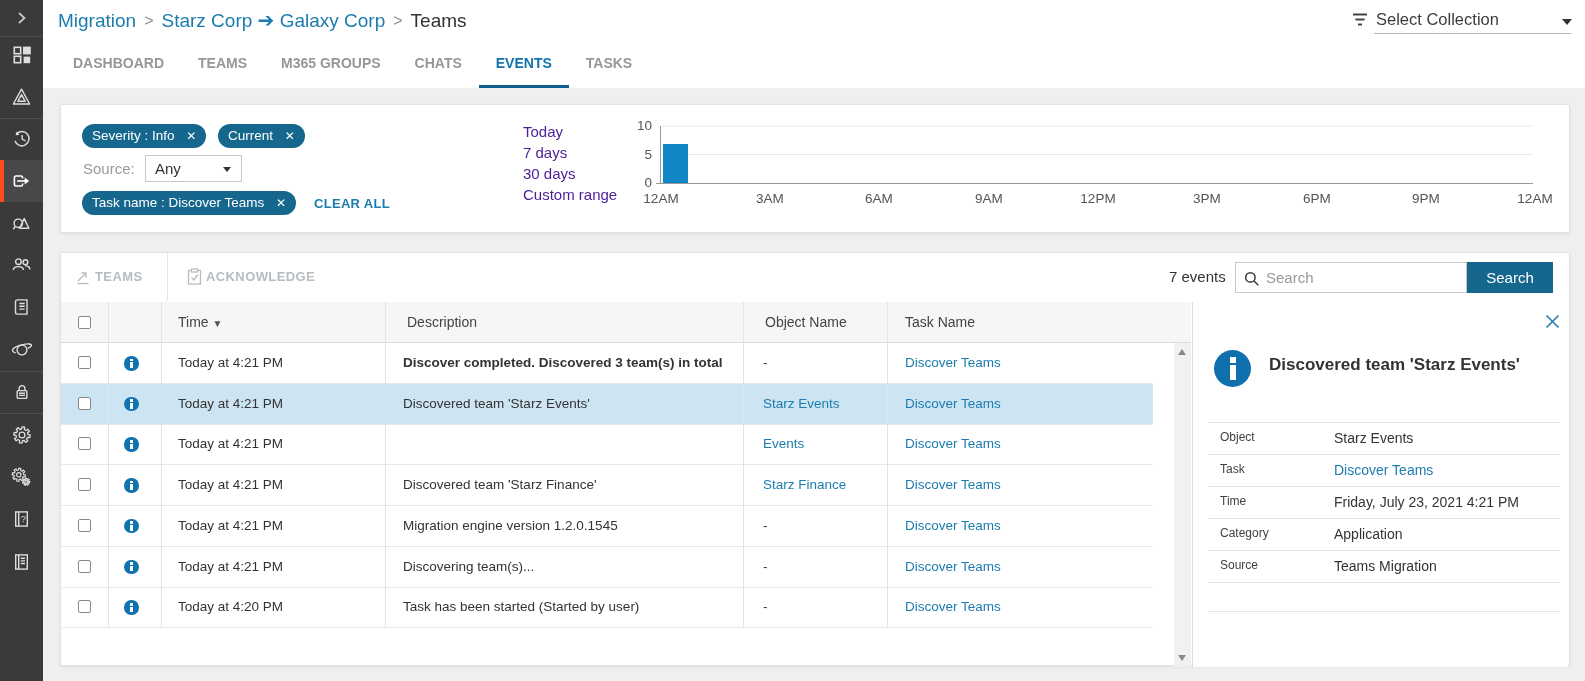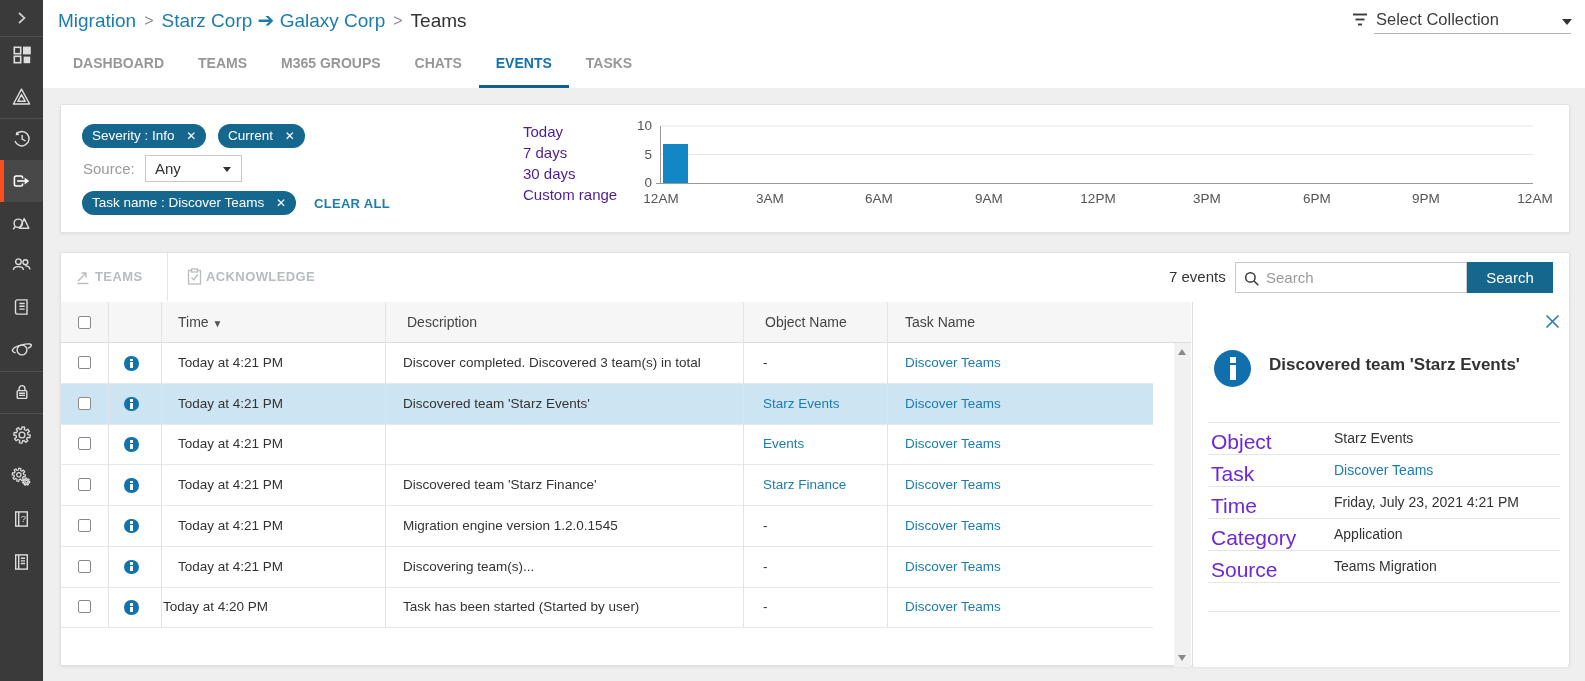--- a/index.html
+++ b/index.html
@@ -65,21 +65,21 @@
 .sarrow { position:absolute; left:4px; width:0; height:0; border-left:4.5px solid transparent; border-right:4.5px solid transparent; }
 
 
 #dpanel { position:absolute; left:1131px; top:49px; width:376px; height:365px; background:#fff; border-left:1px solid #ddd; }
 
 #dicon { position:absolute; left:21px; top:48px; width:37px; height:37px; border-radius:50%; background:#1070ad; }
 #dicon::before { content:""; position:absolute; left:15.5px; top:6.5px; width:6px; height:6px; background:#fff; }
 #dicon::after { content:""; position:absolute; left:15.5px; top:15px; width:6px; height:14.5px; background:#fff; }
 #dtitle { position:absolute; left:76px; top:53px; font-size:17px; font-weight:bold; color:#333; }
 .drow { position:absolute; left:15px; width:352px; height:32px; border-top:1px solid #e5e5e5; }
-.dlbl { position:absolute; left:3px; top:7px; font-size:21px; color:#6d28d9; }
+.dlbl { position:absolute; left:12px; top:7px; font-size:12px; color:#404040; }
 .dval { position:absolute; left:126px; top:7px; font-size:14px; color:#333; }
 .dval a { color:#1c7cae; text-decoration:none; }
 </style>
 </head>
 <body>
 
 <div id="sidebar">
   <div style="position:absolute;left:0;top:36px;width:43px;border-top:1px solid #4f4f4f;"></div>
   <div style="position:absolute;left:0;top:118px;width:43px;border-top:1px solid #4f4f4f;"></div>
   <div style="position:absolute;left:0;top:371px;width:43px;border-top:1px solid #4f4f4f;"></div>
@@ -298,21 +298,21 @@
     <div class="hcell" style="left:346px;">Description</div>
     <div class="hcell" style="left:704px;">Object Name</div>
     <div class="hcell" style="left:844px;text-align:center;">Task Name</div>
   </div>
 
   <div id="tbody">
     <div class="row" style="top:90.00px;">
       <div class="cb" style="left:17px; top:13px;"></div>
       <div class="info" style="left:63px; top:13px;"></div>
       <div class="cell" style="left:117px;">Today at 4:21 PM</div>
-      <div class="cell" style="left:342px;">Discover completed. Discovered 3 team(s) in total</div>
+      <div class="cell" style="left:342px;font-weight:bold;">Discover completed. Discovered 3 team(s) in total</div>
       <div class="cell" style="left:702px;"><span>-</span></div>
       <div class="cell" style="left:844px;"><a>Discover Teams</a></div>
     </div>
     <div class="row sel" style="top:130.71px;">
       <div class="cb" style="left:17px; top:13px;"></div>
       <div class="info" style="left:63px; top:13px;"></div>
       <div class="cell" style="left:117px;">Today at 4:21 PM</div>
       <div class="cell" style="left:342px;">Discovered team 'Starz Events'</div>
       <div class="cell" style="left:702px;"><a>Starz Events</a></div>
       <div class="cell" style="left:844px;"><a>Discover Teams</a></div>
@@ -344,21 +344,21 @@
       <div class="cb" style="left:17px; top:13px;"></div>
       <div class="info" style="left:63px; top:13px;"></div>
       <div class="cell" style="left:117px;">Today at 4:21 PM</div>
       <div class="cell" style="left:342px;">Discovering team(s)...</div>
       <div class="cell" style="left:702px;"><span>-</span></div>
       <div class="cell" style="left:844px;"><a>Discover Teams</a></div>
     </div>
     <div class="row" style="top:334.26px;">
       <div class="cb" style="left:17px; top:13px;"></div>
       <div class="info" style="left:63px; top:13px;"></div>
-      <div class="cell" style="left:102px;">Today at 4:20 PM</div>
+      <div class="cell" style="left:117px;">Today at 4:20 PM</div>
       <div class="cell" style="left:342px;">Task has been started (Started by user)</div>
       <div class="cell" style="left:702px;"><span>-</span></div>
       <div class="cell" style="left:844px;"><a>Discover Teams</a></div>
     </div>
   </div>
 
   <div class="vline" style="left:47px; top:49px; height:326px;"></div>
   <div class="vline" style="left:100px; top:49px; height:326px;"></div>
   <div class="vline" style="left:324px; top:49px; height:326px;"></div>
   <div class="vline" style="left:682px; top:49px; height:326px;"></div>

